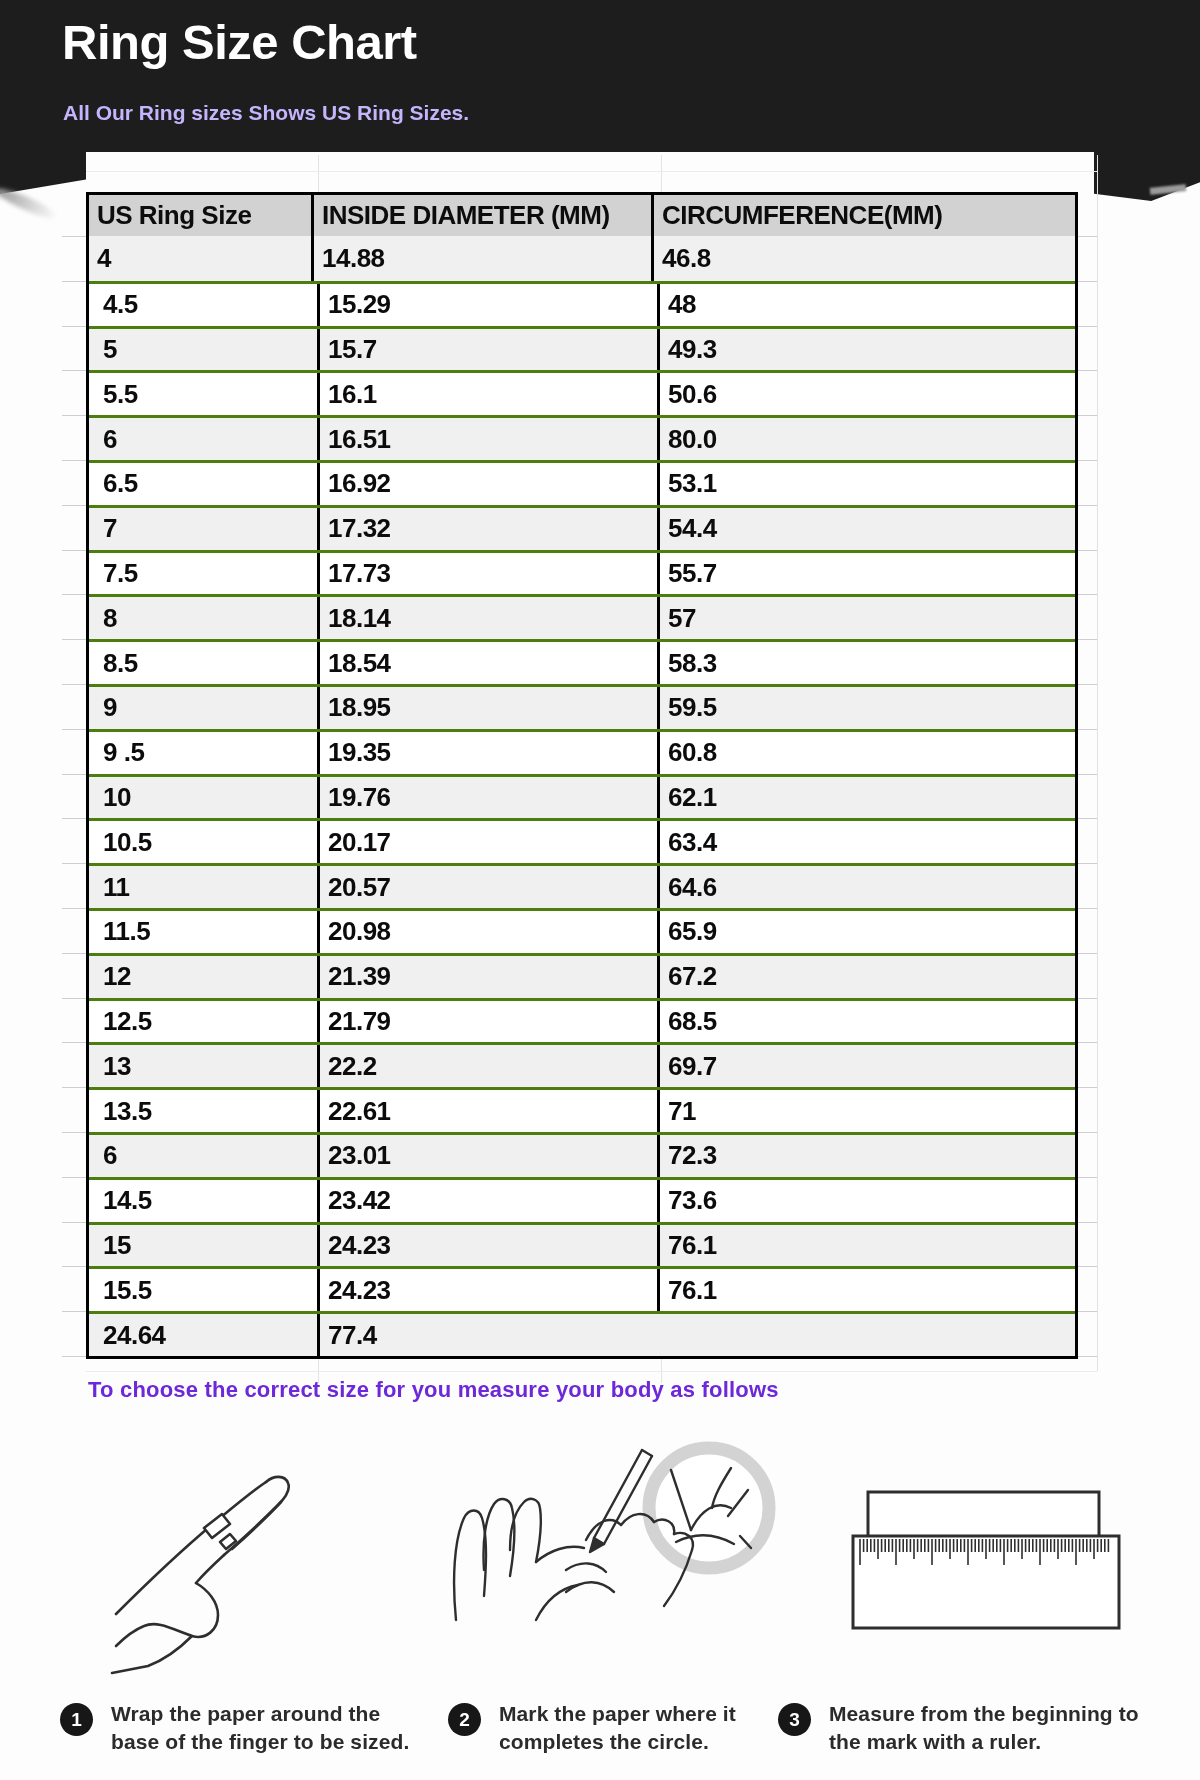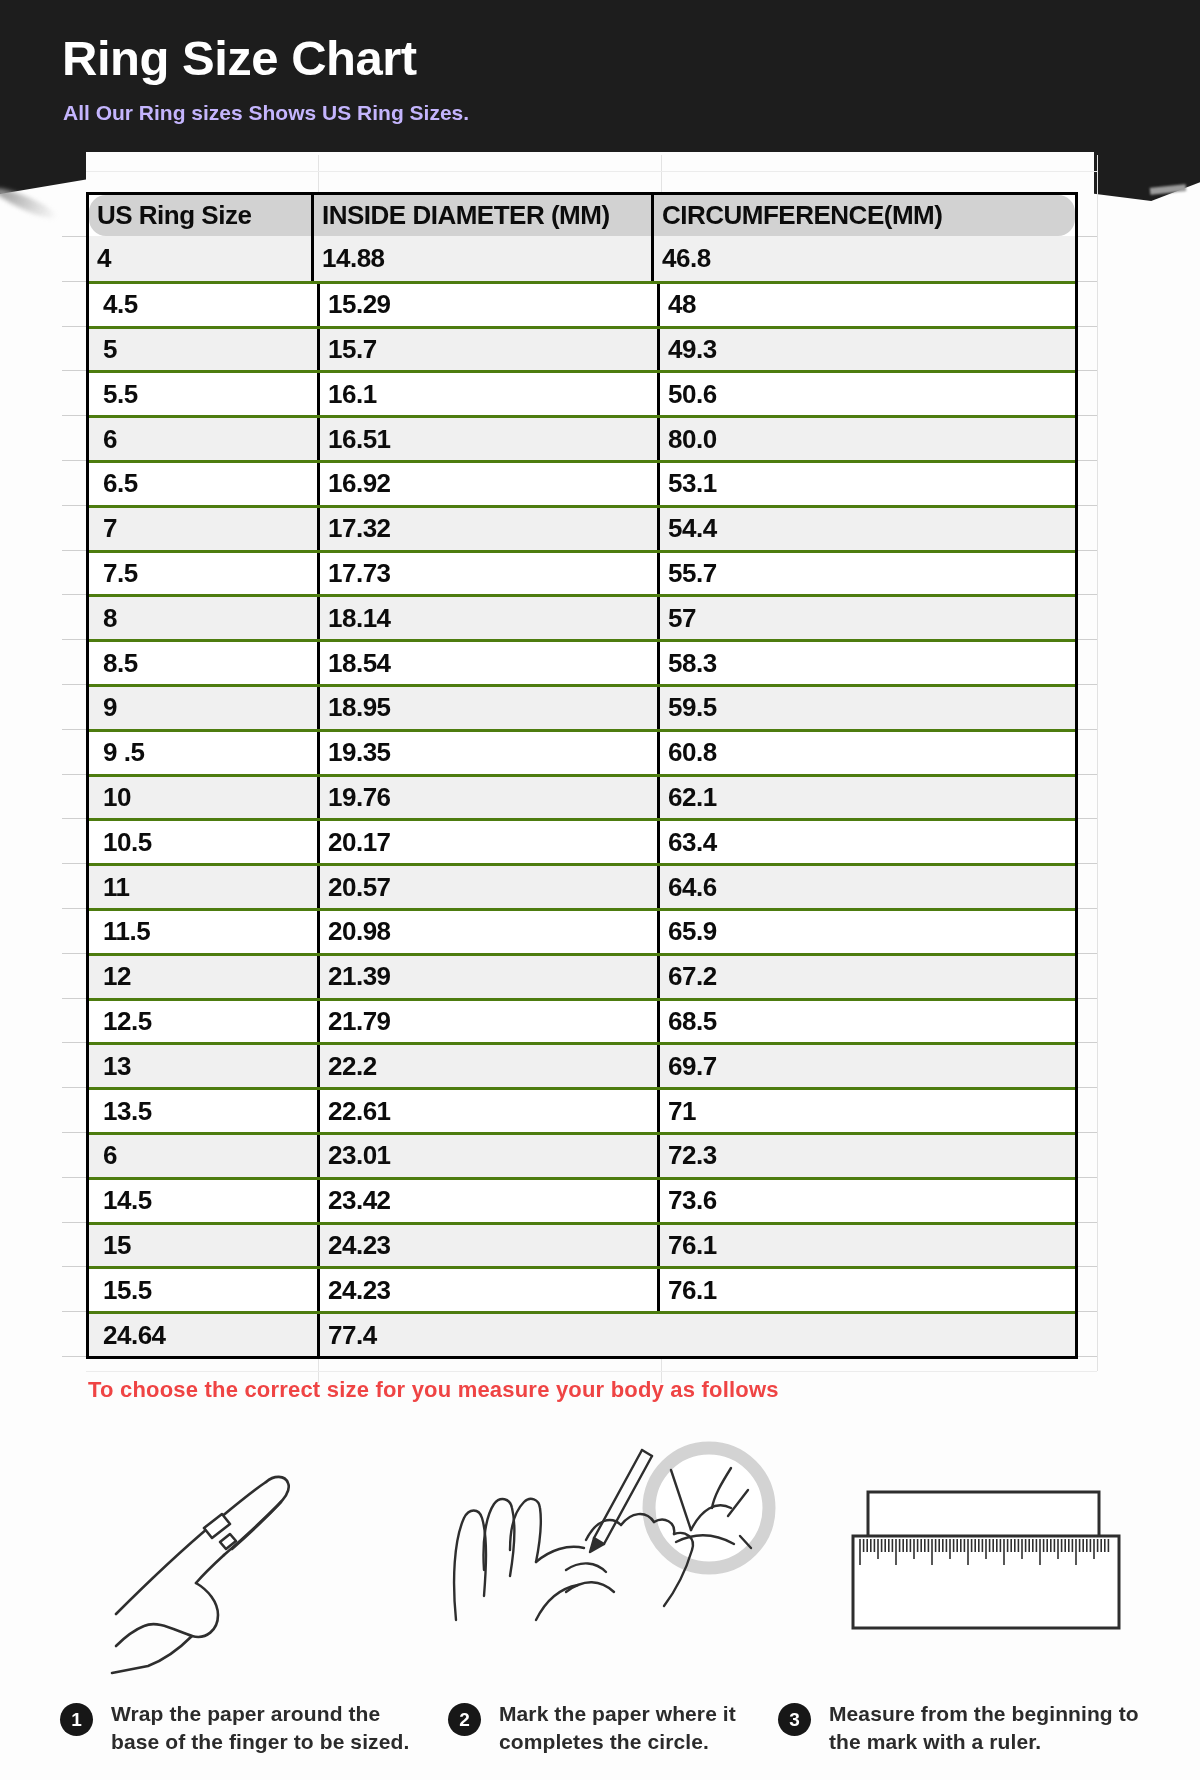--- a/index.html
+++ b/index.html
@@ -4,21 +4,21 @@
 <style>
   html,body{margin:0;padding:0;background:#fff;}
   .canvas{
     position:relative; width:1200px; height:1780px; overflow:hidden;
     background:#fdfdfd;
     font-family:"Liberation Sans", sans-serif;
     -webkit-font-smoothing:antialiased;
   }
   
   .topbar{position:absolute; left:0; top:0; width:1200px; height:152px; background:#1d1d1d;}
-  .topbar-title{position:absolute; left:62px; top:30px; font-size:49px; font-weight:bold; color:#fff; letter-spacing:-0.5px;}
+  .topbar-title{position:absolute; left:62px; top:14px; font-size:49px; font-weight:bold; color:#fff; letter-spacing:-0.5px;}
   .topbar-sub{position:absolute; left:63px; top:101px; font-size:21px; font-weight:600; color:#c4b5fd;}
   .ext-left{position:absolute; left:0; top:151px; width:86px; height:43px; background:#1d1d1d;
     clip-path:polygon(0 0,100% 0,100% 66%,0 100%);}
   .ext-right{position:absolute; left:1094px; top:151px; width:106px; height:52px; background:#1d1d1d;
     clip-path:polygon(0 0,100% 0,100% 60%,54% 96%,0 82%);}
   .swoosh-left{position:absolute; left:-8px; top:197px; width:68px; height:13px;
     background:linear-gradient(to right,#9a9a9a,rgba(255,255,255,0)); border-radius:50%;
     transform:rotate(24deg); filter:blur(2px);}
   .gray-dash-right{position:absolute; left:1150px; top:186px; width:36px; height:7px;
     background:#9b9b9b; transform:rotate(-6deg); filter:blur(1px);}
@@ -35,25 +35,25 @@
     background-image:repeating-linear-gradient(to bottom,#cfcfcf 0px,#cfcfcf 1px,rgba(0,0,0,0) 1px,rgba(0,0,0,0) 44.8px);}
   .tick-left{left:62px; width:24px;}
   .tick-right{left:1073px; width:24px;}
   
   .ring-table{position:absolute; left:86px; top:192px; width:986px; border:3px solid #000; background:#fff;}
   .rt-row{display:grid; grid-template-columns:222px 340px 1fr; height:44.8px; box-sizing:border-box;}
   .rt-row + .rt-row{border-top:3px solid #4d7c0f;padding-left:6px;}
   .rt-row > div{border-left:3px solid #000; padding-left:8px; display:flex; align-items:center;
     overflow:hidden; white-space:nowrap; font-size:26px; font-weight:bold; color:#0c0c0c; letter-spacing:-0.5px;}
   .rt-row > div:first-child{border-left:none;}
-  .rt-head{height:41px; background:#d2d2d2;border-radius:17px;}
+  .rt-head{height:41px; background:#d2d2d2;}
   .rt-body .rt-row:nth-child(odd){background:#f0f0f0;}
   .rt-body .rt-row:nth-child(even){background:#ffffff;}
   
-  .note{position:absolute; left:88px; top:1377px; font-size:22px; font-weight:bold; color:#ef4444; letter-spacing:0.2px;}
+  .note{position:absolute; left:88px; top:1377px; font-size:22px; font-weight:bold; color:#6d28d9; letter-spacing:0.2px;}
   
   .illus{position:absolute;}
   .illus-1{left:108px; top:1442px;}
   .illus-2{left:446px; top:1420px;}
   .illus-3{left:845px; top:1478px;}
   
   .step{position:absolute; top:1700px; display:flex; align-items:flex-start; gap:18px;}
   .step-1{left:60px;} .step-2{left:448px;} .step-3{left:778px;}
   .badge{width:33px; height:33px; border-radius:50%; background:#171717; color:#fff;
     font-size:19px; font-weight:bold; display:flex; align-items:center; justify-content:center; flex:0 0 33px; margin-top:3px;}

